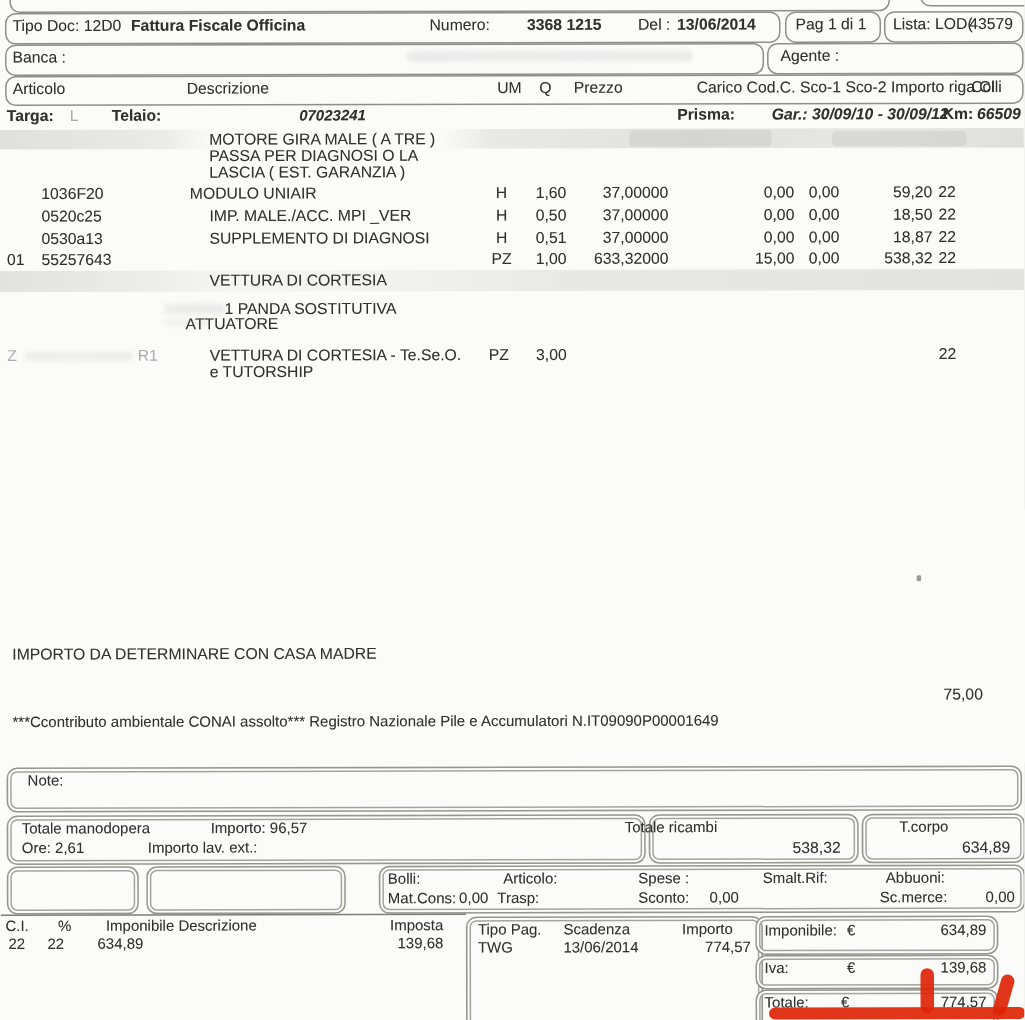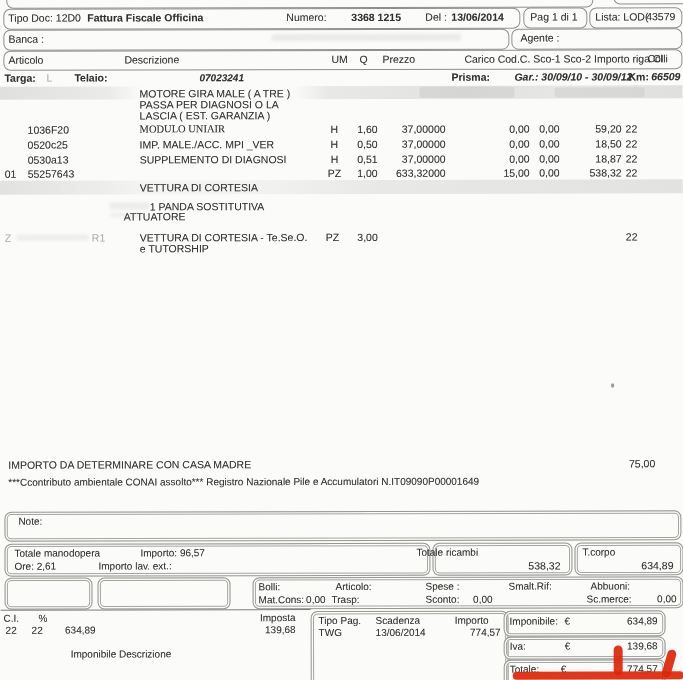--- a/index.html
+++ b/index.html
@@ -86,21 +86,21 @@
   <span class="t b i" style="left:515px;top:71px;">Gar.: 30/09/10 - 30/09/12</span>
   <span class="t b" style="left:629px;top:71px;">Km:</span>
   <span class="t b i num" style="left:646px;top:71px;width:35px;">66509</span>
 
   <span class="t" style="left:140px;top:87px;">MOTORE GIRA MALE ( A TRE )</span>
   <span class="t" style="left:140px;top:98px;">PASSA PER DIAGNOSI O LA</span>
   <span class="t" style="left:140px;top:109px;">LASCIA ( EST. GARANZIA )</span>
 
   <div class="row" style="top:123px;">
     <span class="t" style="left:28px;">1036F20</span>
-    <span class="t" style="left:140px;font-family:Liberation Serif, serif;">MODULO UNIAIR</span>
+    <span class="t" style="left:127px;">MODULO UNIAIR</span>
     <span class="t" style="left:331px;">H</span>
     <span class="t num" style="left:338px;width:40px;">1,60</span>
     <span class="t num" style="left:380px;width:66px;">37,00000</span>
     <span class="t num" style="left:488px;width:42px;">0,00</span>
     <span class="t num" style="left:528px;width:32px;">0,00</span>
     <span class="t num" style="left:566px;width:56px;">59,20</span>
     <span class="t" style="left:626px;">22</span>
   </div>
   <div class="row" style="top:138px;">
     <span class="t" style="left:28px;">0520c25</span>
@@ -146,39 +146,39 @@
     <span class="t faded" style="left:5px;">Z</span>
     <div class="smudge" style="left:17px;top:3px;width:72px;height:6px;opacity:.45;"></div>
     <span class="t faded" style="left:92px;">R1</span>
     <span class="t" style="left:140px;">VETTURA DI CORTESIA - Te.Se.O.</span>
     <span class="t" style="left:140px;top:11px;">e TUTORSHIP</span>
     <span class="t" style="left:326px;">PZ</span>
     <span class="t num" style="left:338px;width:40px;">3,00</span>
     <span class="t" style="left:626px;">22</span>
   </div>
 
-  <span class="t" style="left:8px;top:458px;">IMPORTO DA DETERMINARE CON CASA MADRE</span>
+  <span class="t" style="left:8px;top:430px;">IMPORTO DA DETERMINARE CON CASA MADRE</span>
   <span class="t num" style="left:595px;top:458px;width:60px;">75,00</span>
   <span class="t sm" style="left:8px;top:476px;">***Ccontributo ambientale CONAI assolto*** Registro Nazionale Pile e Accumulatori N.IT09090P00001649</span>
 
   <div class="box2" style="left:4px;top:511px;width:675px;height:28px;"></div>
   <span class="t sm" style="left:18px;top:515px;">Note:</span>
 
   <div class="box2" style="left:4px;top:543px;width:424px;height:31px;"></div>
   <span class="t sm" style="left:14px;top:547px;">Totale manodopera</span>
   <span class="t sm" style="left:140px;top:547px;">Importo: 96,57</span>
   <span class="t sm" style="left:14px;top:560px;">Ore: 2,61</span>
   <span class="t sm" style="left:98px;top:560px;">Importo lav. ext.:</span>
 
   <div class="box2" style="left:432px;top:543px;width:138px;height:31px;"></div>
   <span class="t sm" style="left:416px;top:547px;">Totale ricambi</span>
   <span class="t num" style="left:500px;top:560px;width:60px;">538,32</span>
 
   <div class="box2" style="left:574px;top:543px;width:107px;height:31px;"></div>
-  <span class="t sm" style="left:582px;top:547px;text-align:center;">T.corpo</span>
+  <span class="t sm" style="left:599px;top:547px;text-align:center;">T.corpo</span>
   <span class="t num" style="left:613px;top:560px;width:60px;">634,89</span>
 
   <div class="box2" style="left:4px;top:577px;width:86px;height:30px;"></div>
   <div class="box2" style="left:97px;top:577px;width:131px;height:30px;"></div>
   <div class="box2" style="left:252px;top:577px;width:429px;height:30px;"></div>
   <span class="t sm" style="left:258px;top:581px;">Bolli:</span>
   <span class="t sm" style="left:335px;top:581px;">Articolo:</span>
   <span class="t sm" style="left:425px;top:581px;">Spese :</span>
   <span class="t sm" style="left:508px;top:581px;">Smalt.Rif:</span>
   <span class="t sm" style="left:590px;top:581px;">Abbuoni:</span>
@@ -186,21 +186,21 @@
   <span class="t sm num" style="left:295px;top:594px;width:30px;">0,00</span>
   <span class="t sm" style="left:331px;top:594px;">Trasp:</span>
   <span class="t sm" style="left:425px;top:594px;">Sconto:</span>
   <span class="t sm num" style="left:462px;top:594px;width:30px;">0,00</span>
   <span class="t sm" style="left:586px;top:594px;">Sc.merce:</span>
   <span class="t sm num" style="left:646px;top:594px;width:30px;">0,00</span>
 
   <div style="position:absolute;left:0;top:609px;width:310px;height:0;border-top:1.3px solid #7e7e7c;"></div>
   <span class="t sm" style="left:3px;top:612px;">C.I.</span>
   <span class="t sm" style="left:38px;top:612px;">%</span>
-  <span class="t sm" style="left:58px;top:648px;padding-left:12px;">Imponibile Descrizione</span>
+  <span class="t sm" style="left:58px;top:612px;padding-left:12px;">Imponibile Descrizione</span>
   <span class="t sm num" style="left:245px;top:612px;width:50px;">Imposta</span>
   <span class="t sm" style="left:5px;top:624px;">22</span>
   <span class="t sm" style="left:31px;top:624px;">22</span>
   <span class="t sm num" style="left:50px;top:624px;width:45px;">634,89</span>
   <span class="t sm num" style="left:245px;top:624px;width:50px;">139,68</span>
 
   <div class="box2" style="left:310px;top:611px;width:196px;height:75px;"></div>
   <span class="t sm" style="left:318px;top:615px;">Tipo Pag.</span>
   <span class="t sm" style="left:375px;top:615px;">Scadenza</span>
   <span class="t sm num" style="left:440px;top:615px;width:48px;">Importo</span>

